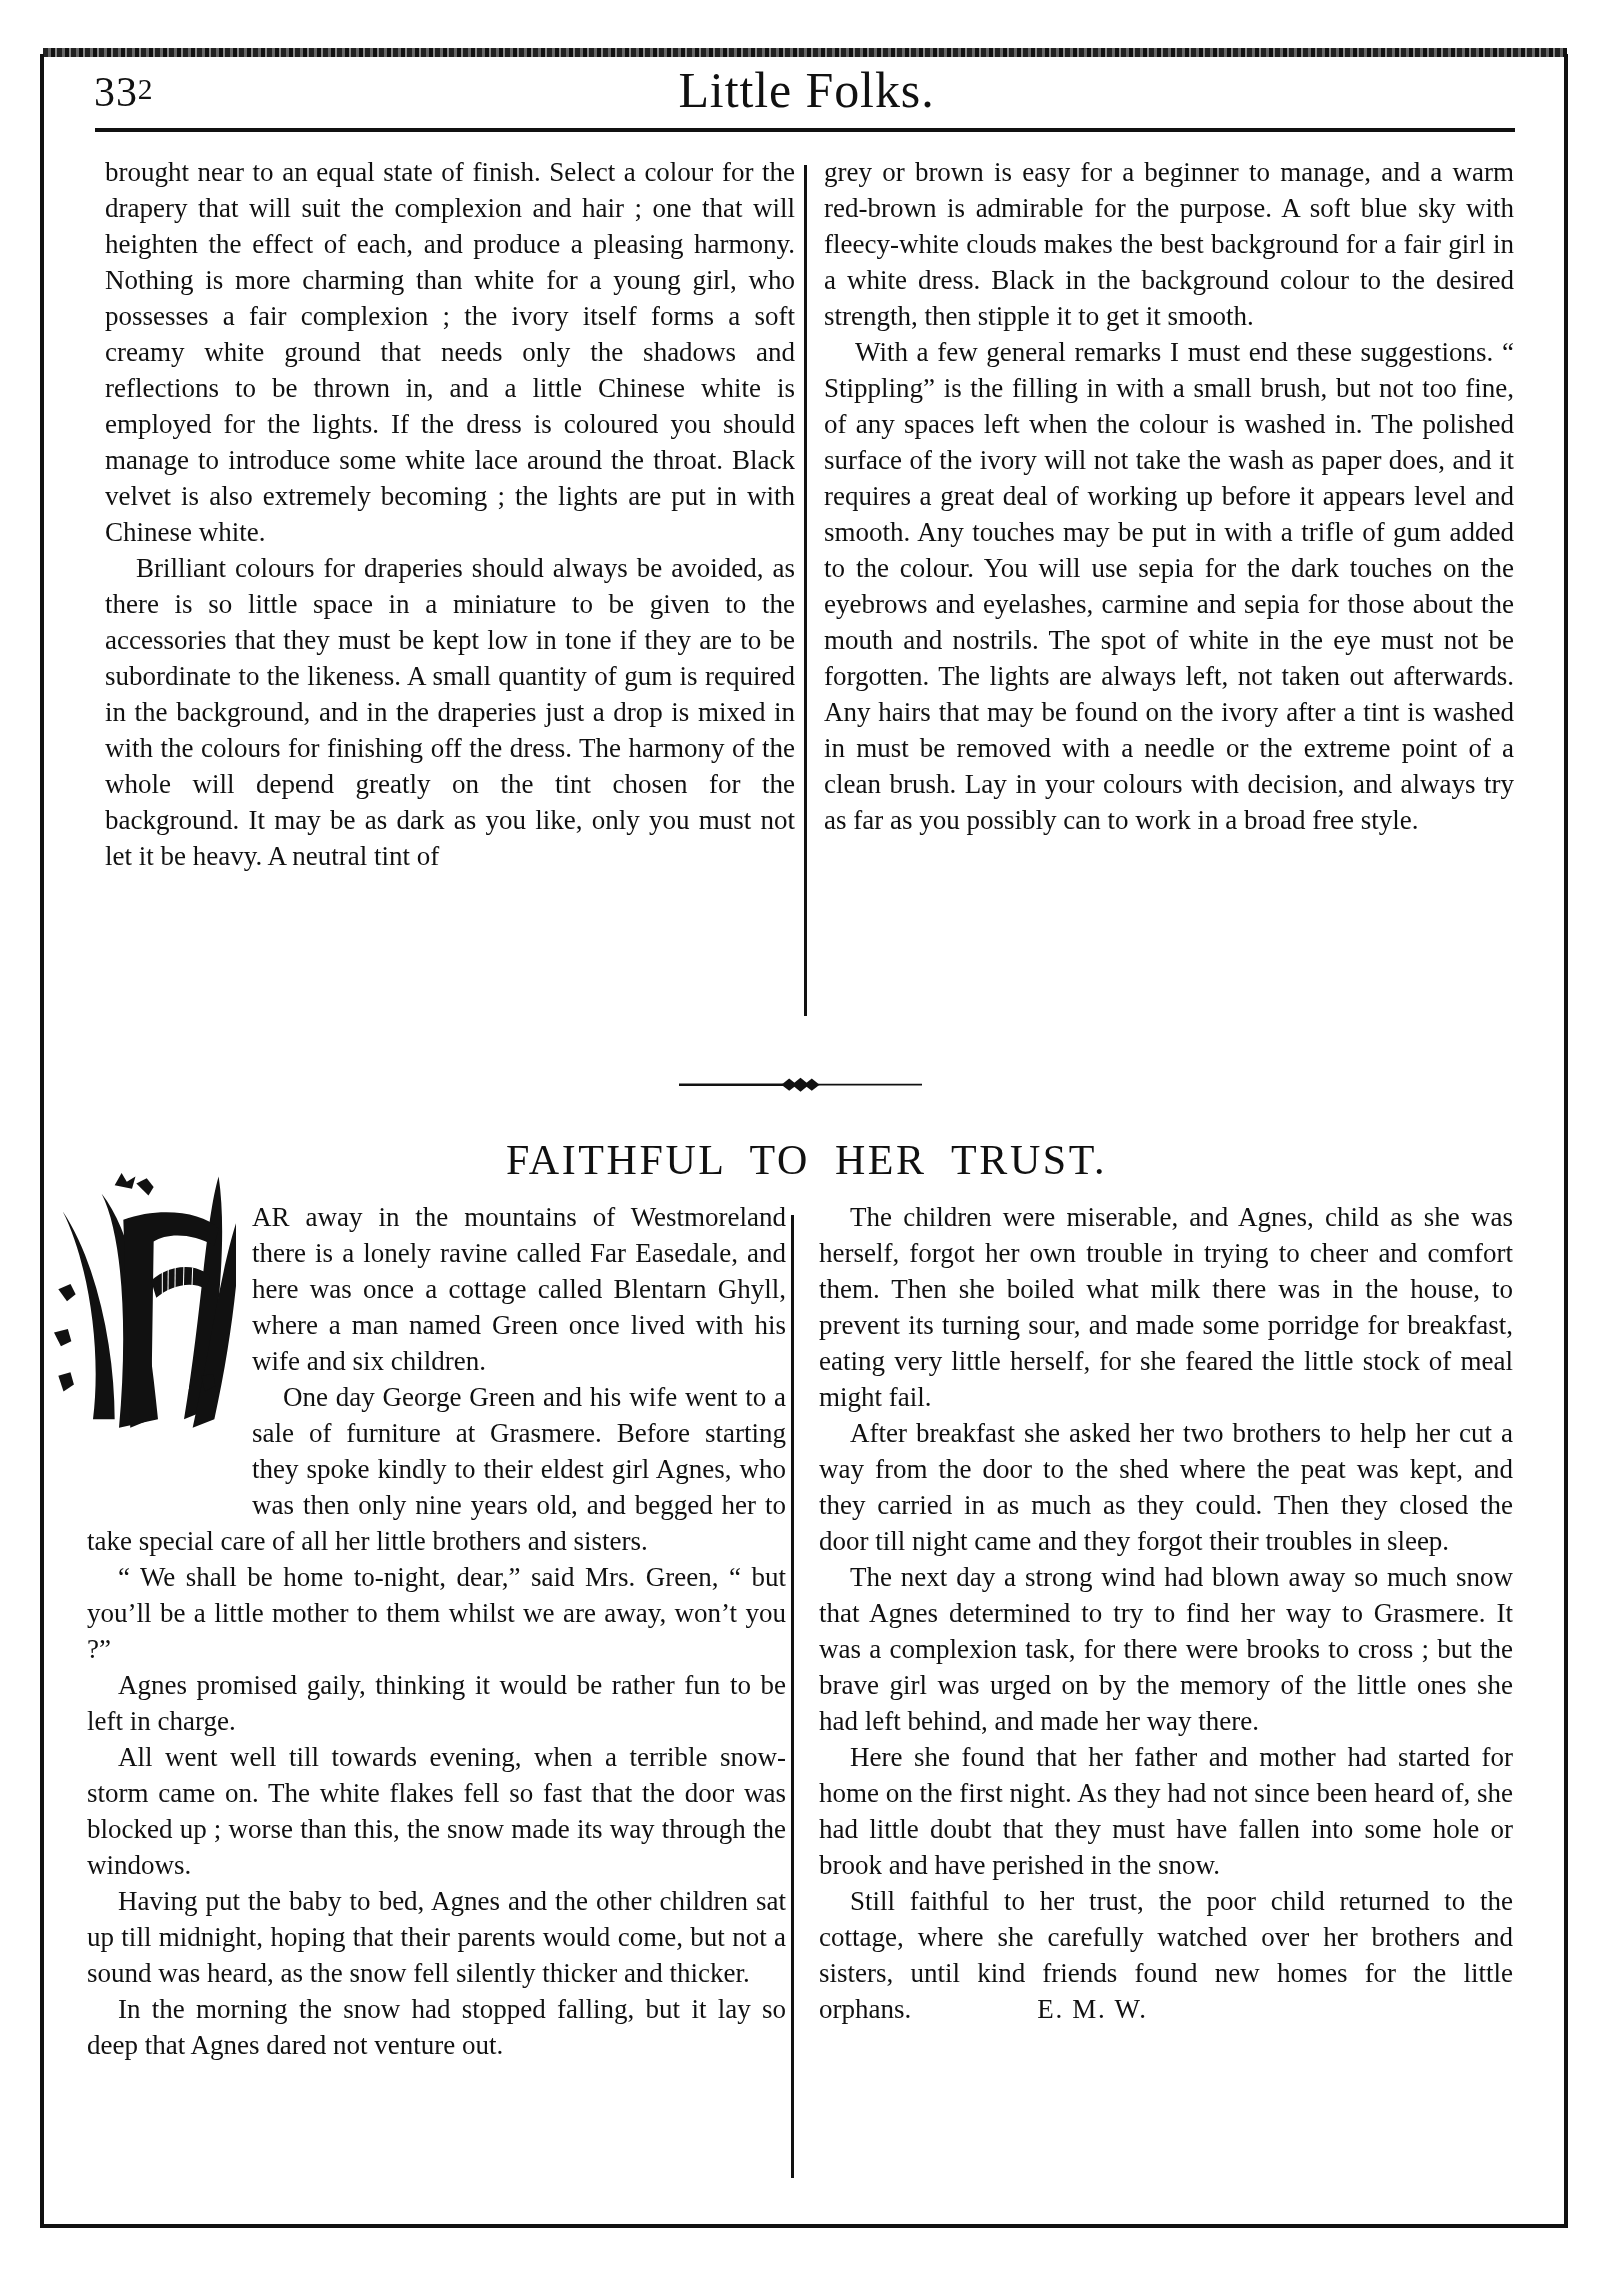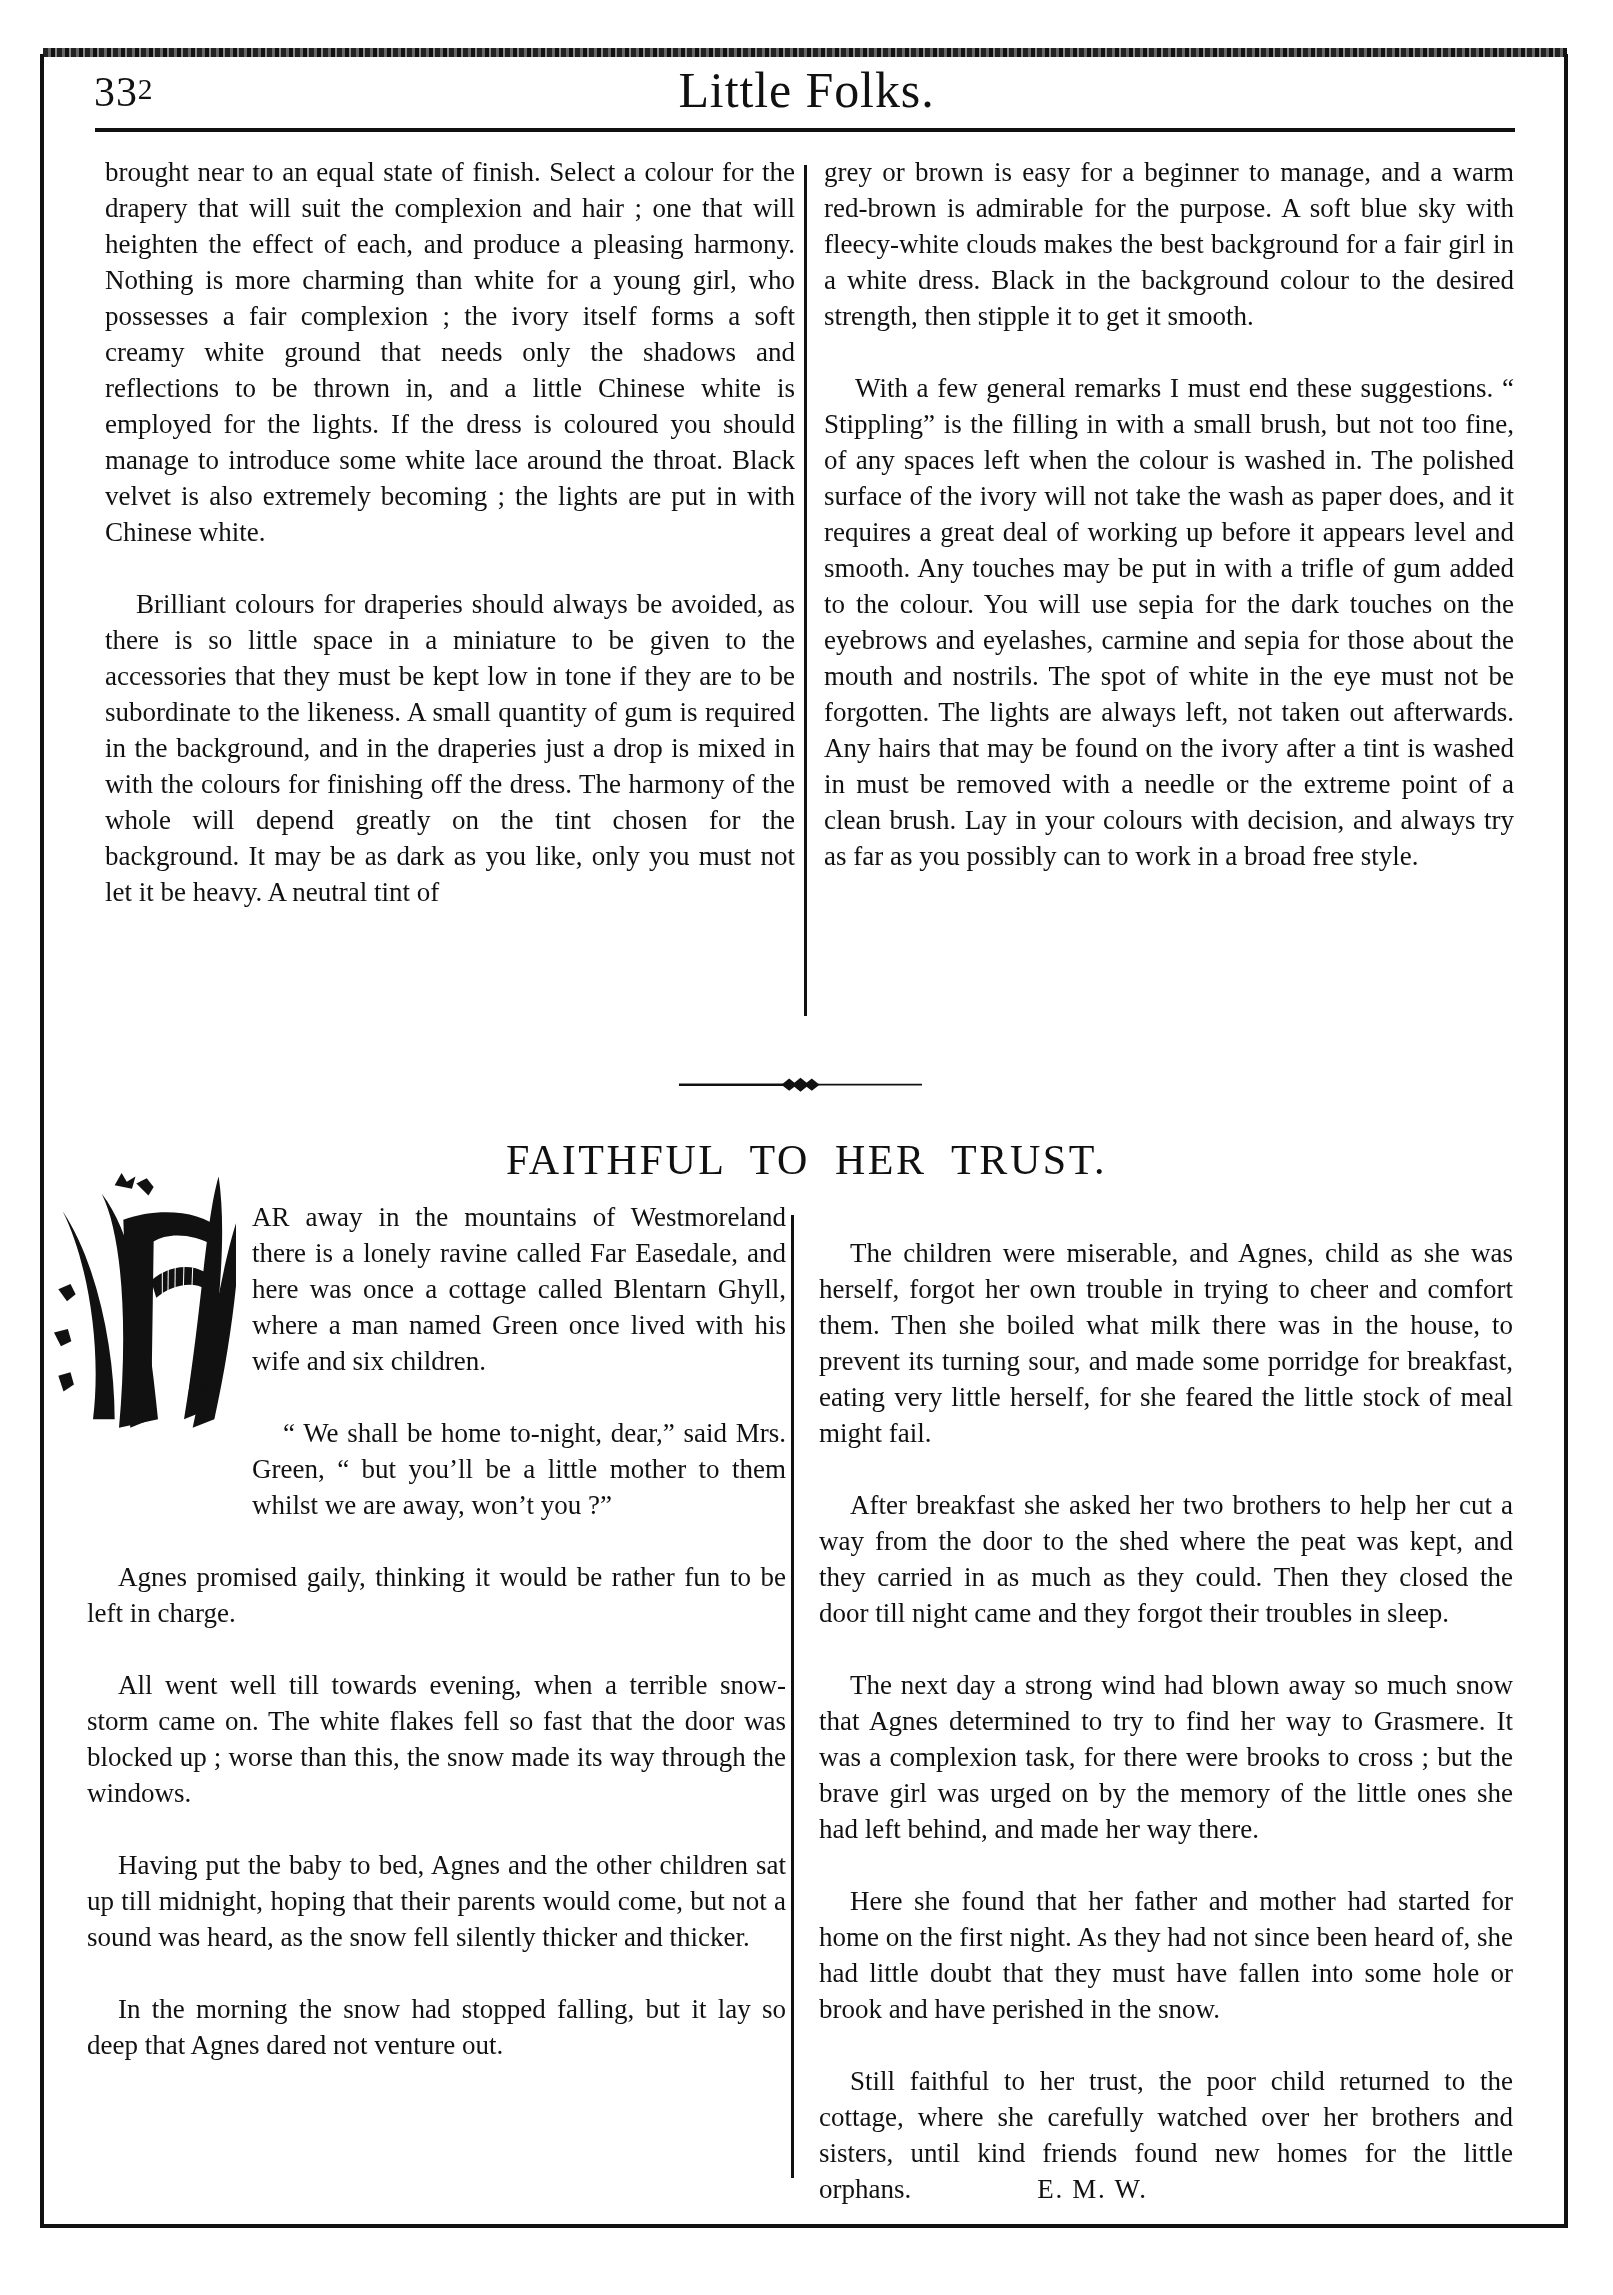--- a/index.html
+++ b/index.html
@@ -11,21 +11,21 @@
   .frame-right { position:absolute; left:1564px; top:54px; width:3.5px; height:2174px; background:#111; }
   .frame-bottom { position:absolute; left:40px; top:2224px; width:1527px; height:3.5px; background:#111; }
   .page-number { position:absolute; left:94px; top:68px; font-size:42px; line-height:49px; letter-spacing:0.9px; }
   .page-number sup { font-size:29.5px; vertical-align:top; position:relative; top:-3.5px; }
   .running-title { position:absolute; left:0; width:1613px; top:61px; text-align:center;
                    font-size:50px; line-height:59px; letter-spacing:0.9px; }
   .header-rule { position:absolute; left:95px; top:128px; width:1420px; height:3.5px; background:#111; }
 
   .col { position:absolute; font-size:27px; line-height:36px; text-align:justify; }
   .col p { margin:0; }
-  .col p.indent { text-indent:31px;margin-top:36px; }
+  .col p.indent { text-indent:31px; }
   .col-divider { position:absolute; width:2.6px; background:#111; }
 
   #top-left { left:105px; top:154px; width:690px; }
   #top-right { left:824px; top:154px; width:690px; }
   #div-top { left:804px; top:165px; height:851px; }
 
   .ornament { position:absolute; left:679px; top:1076px; width:243px; height:17.4px; }
 
   .article-title { position:absolute; left:0; width:1613px; top:1139px; text-align:center;
                    font-size:42px; line-height:42px; letter-spacing:2.6px; word-spacing:12px; }
@@ -95,20 +95,21 @@
     <path d="M5,150 l14,-6 l6,12 l-10,8 z"></path>
     <path d="M0,200 l16,-4 l4,14 l-12,6 z"></path>
     <path d="M5,250 l14,-4 l4,14 l-12,8 z"></path>
     <path d="M170,250 l14,-2 l2,14 l-12,6 z"></path>
   </g>
 </svg>
 
 <div class="col" id="art-left">
   <div class="wrap-float"></div>
   <p>AR away in the mountains of Westmoreland there is a lonely ravine called Far Easedale, and here was once a cottage called Blentarn Ghyll, where a man named Green once lived with his wife and six children.</p>
+  <p class="indent">One day George Green and his wife went to a sale of furniture at Grasmere.  Before starting they spoke kindly to their eldest girl Agnes, who was then only nine years old, and begged her to take special care of all her little brothers and sisters.</p>
   <p class="indent">“ We shall be home to-night, dear,” said Mrs. Green, “ but you’ll be a little mother to them whilst we are away, won’t you ?”</p>
   <p class="indent">Agnes promised gaily, thinking it would be rather fun to be left in charge.</p>
   <p class="indent">All went well till towards evening, when a terrible snow-storm came on.  The white flakes fell so fast that the door was blocked up ; worse than this, the snow made its way through the windows.</p>
   <p class="indent">Having put the baby to bed, Agnes and the other children sat up till midnight, hoping that their parents would come, but not a sound was heard, as the snow fell silently thicker and thicker.</p>
   <p class="indent">In the morning the snow had stopped falling, but it lay so deep that Agnes dared not venture out.</p>
 </div>
 <div class="col-divider" id="div-art"></div>
 
 <div class="col" id="art-right">
   <p class="indent">The children were miserable, and Agnes, child as she was herself, forgot her own trouble in trying to cheer and comfort them.  Then she boiled what milk there was in the house, to prevent its turning sour, and made some porridge for breakfast, eating very little herself, for she feared the little stock of meal might fail.</p>

